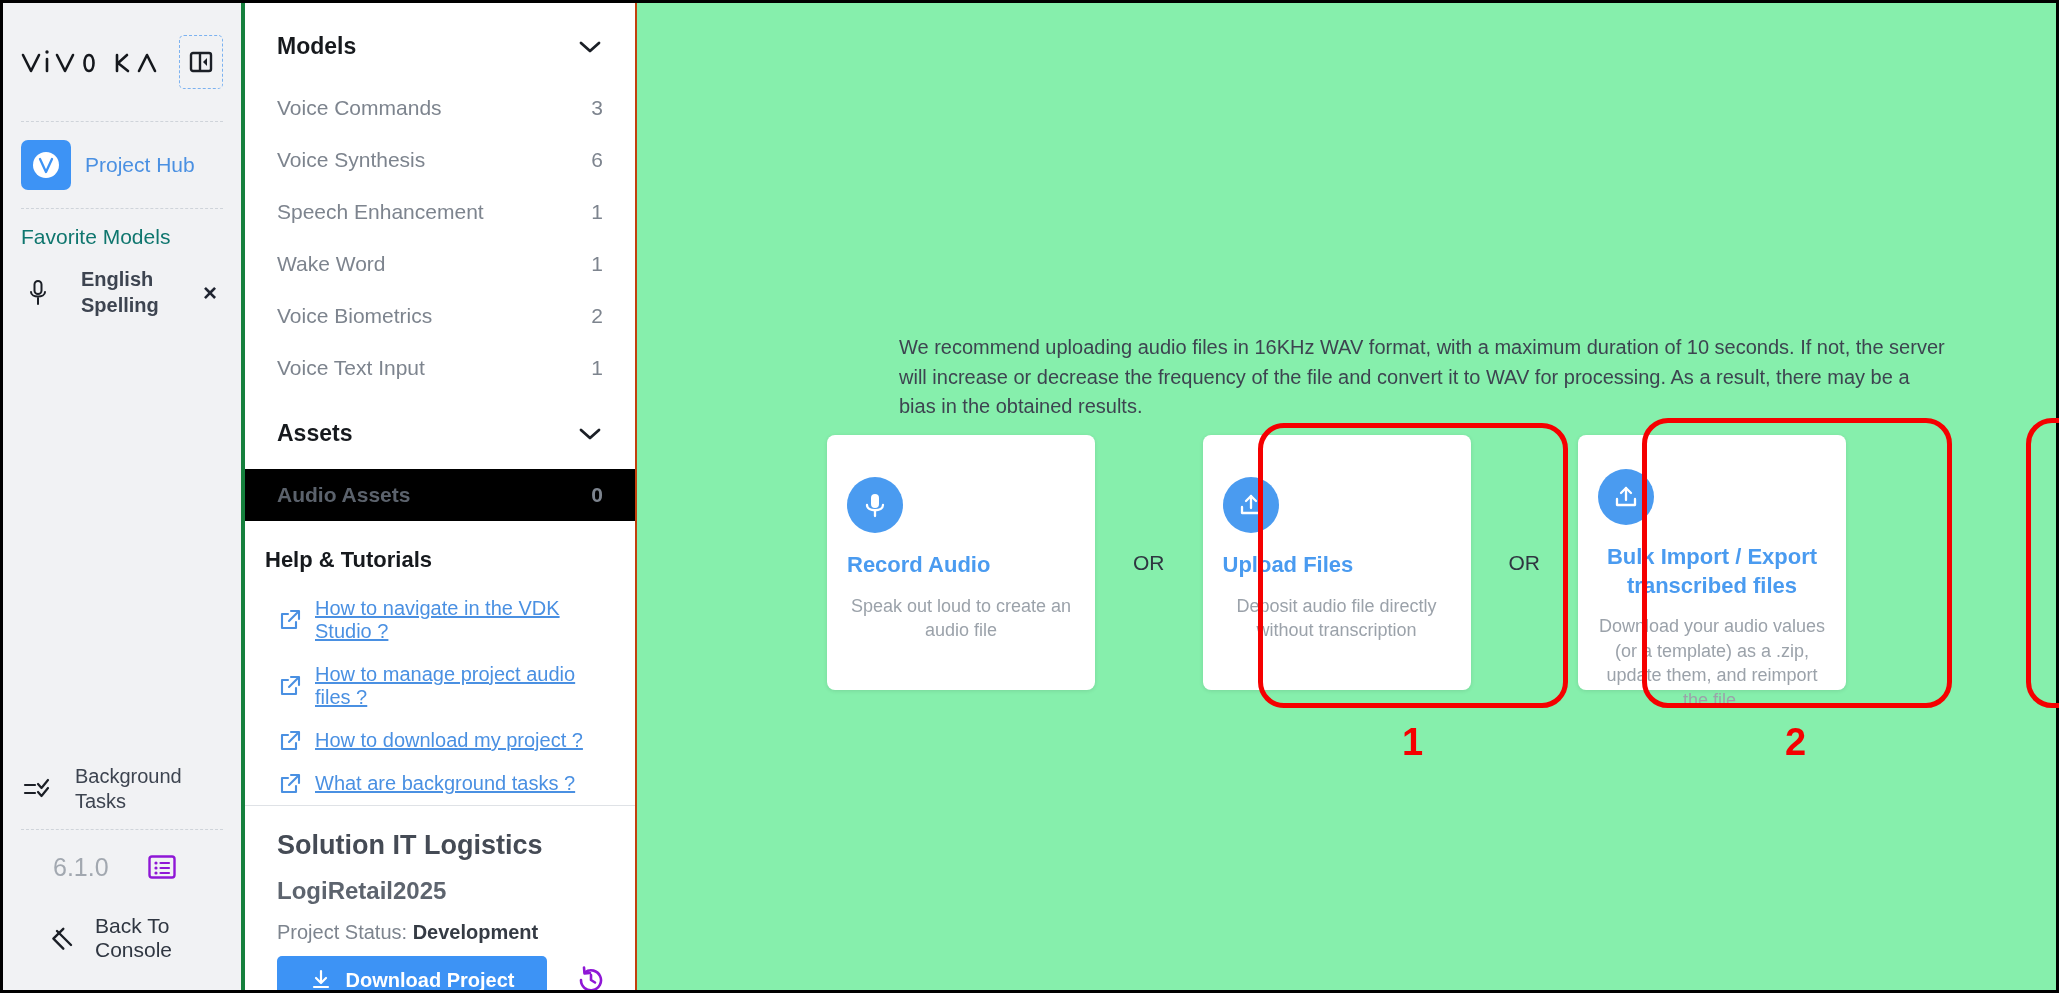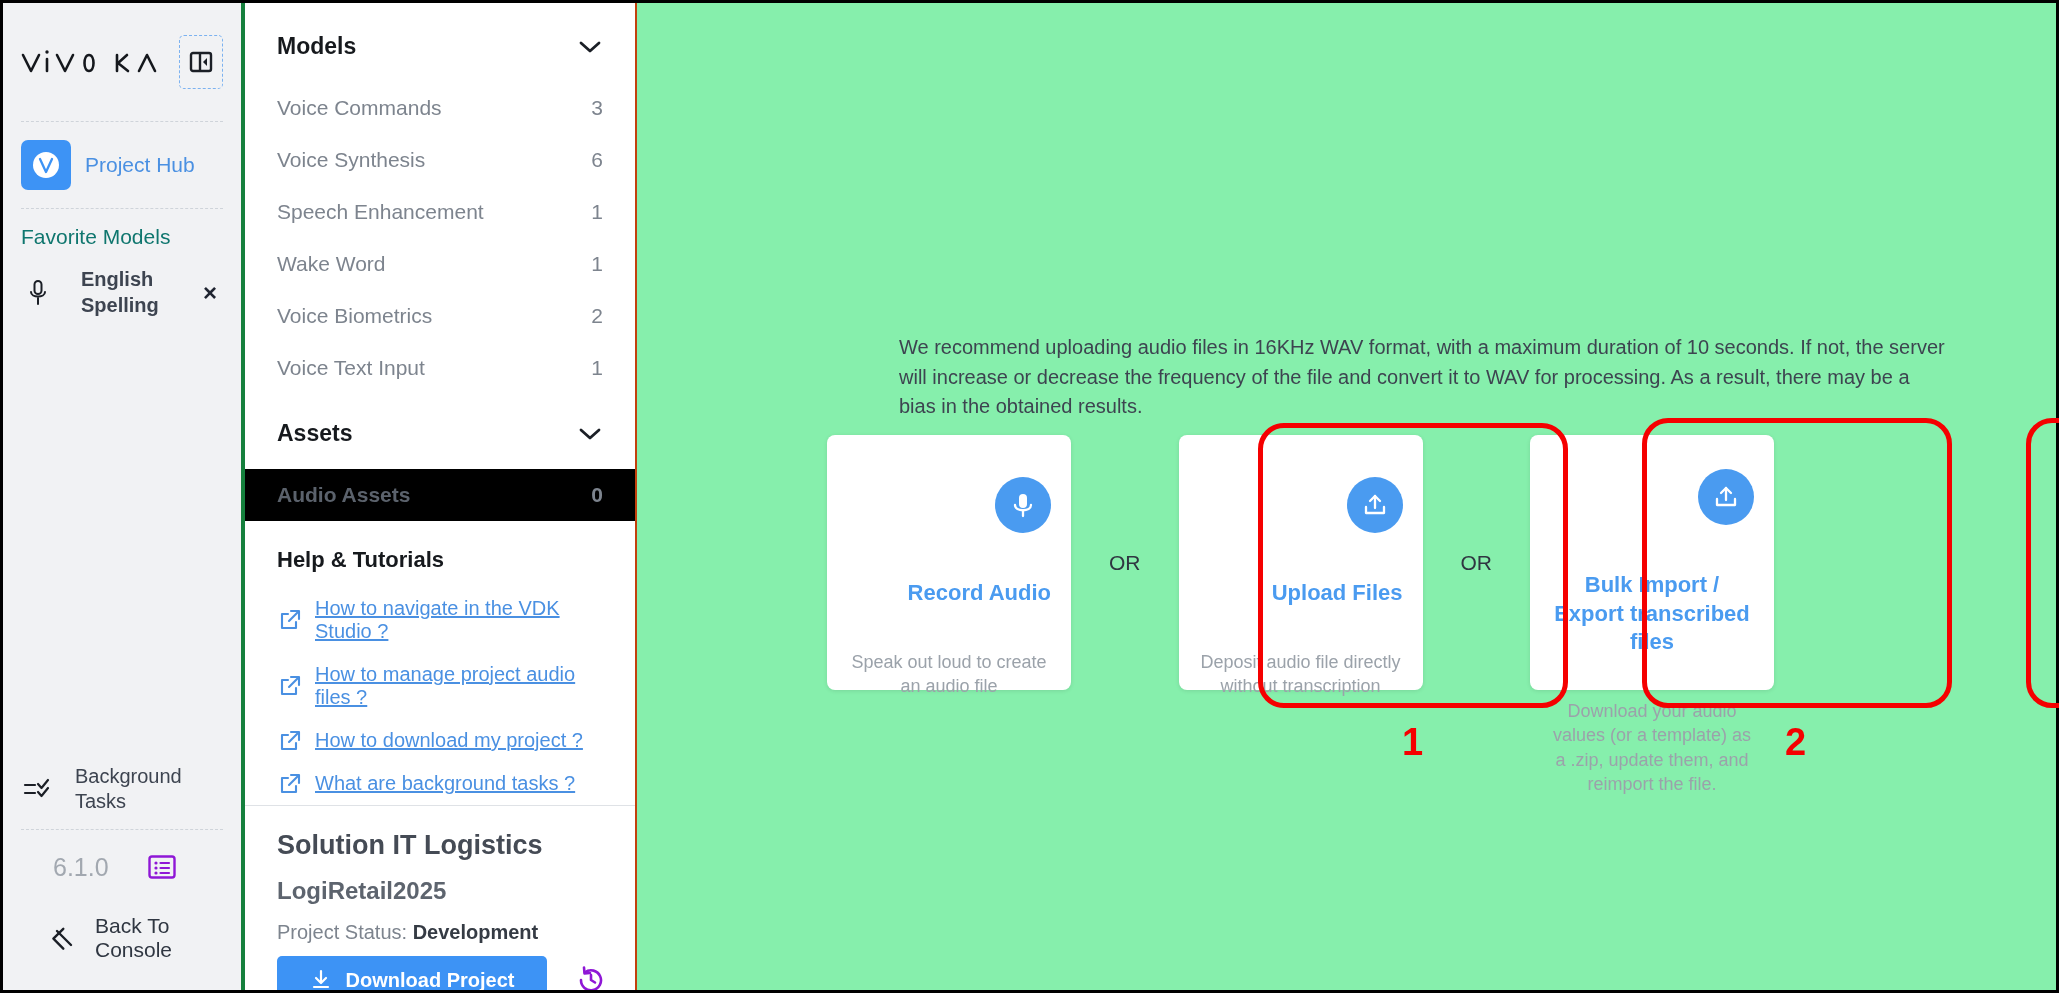--- a/index.html
+++ b/index.html
@@ -173,21 +173,21 @@
     cursor: pointer;
   }
   .panel-row.selected {
     background: #000000;
     color: #5b626c;
     font-weight: bold;
   }
   .panel-row .count { color: #7d848e; }
 
   .help-head {
-    padding: 26px 32px 14px 32px;
+    padding: 26px 32px 14px 20px;
     font-size: 22px;
     font-weight: bold;
     color: #16191d;
   }
   .help-link {
     display: flex;
     align-items: center;
     gap: 14px;
     padding: 10px 32px 10px 34px;
     cursor: pointer;
@@ -251,31 +251,30 @@
     position: absolute;
     left: 190px;
     top: 432px;
     display: flex;
     align-items: center;
   }
   .card-wrap {
     position: relative;
   }
   .card {
-    width: 244px;
+    width: 268px;
     height: 255px;
     background: #ffffff;
     border-radius: 8px;
     box-shadow: 0 1px 4px rgba(0,0,0,0.10);
     display: flex;
     flex-direction: column;
-    align-items: flex-end;
+    align-items: flex-start;
     padding: 42px 20px 20px 20px;
     cursor: pointer;
-    gap: 28px;
   }
   .card-icon {
     width: 56px; height: 56px;
     border-radius: 50%;
     background: #4a9bf0;
     display: flex; align-items: center; justify-content: center;
     flex: 0 0 56px;
   }
   .card-title {
     margin-top: 18px;

